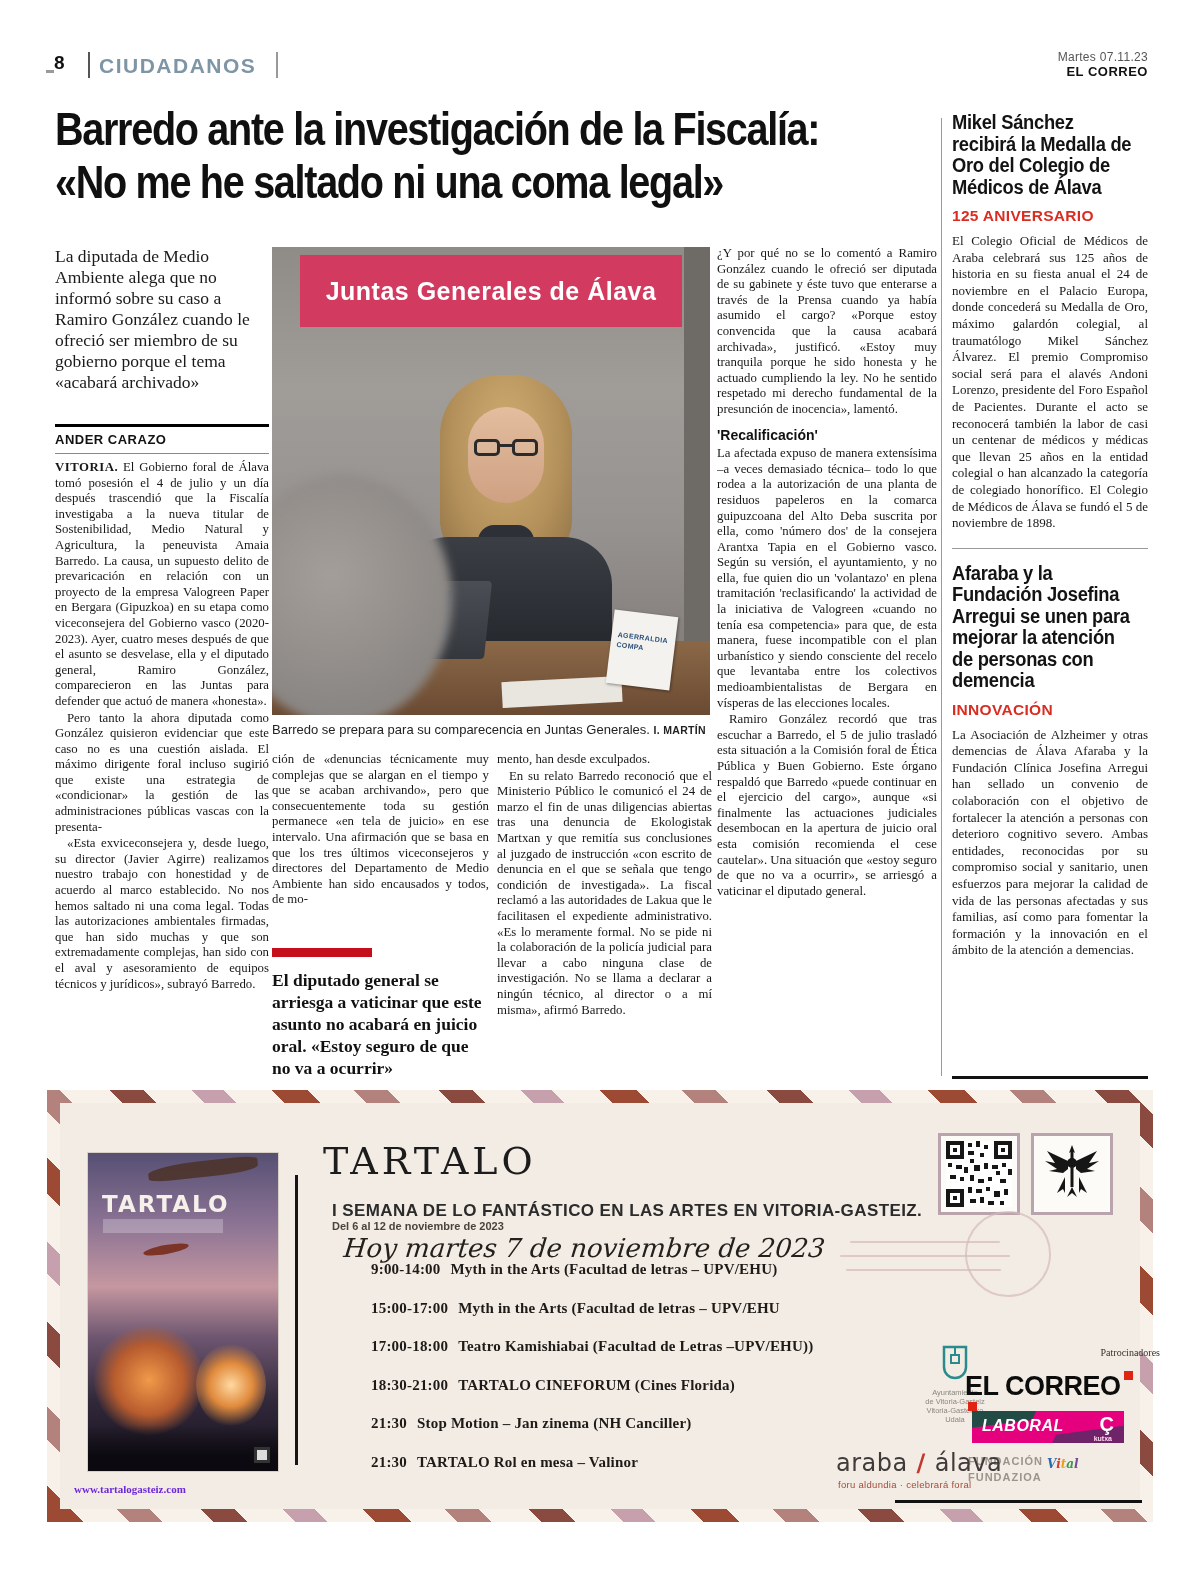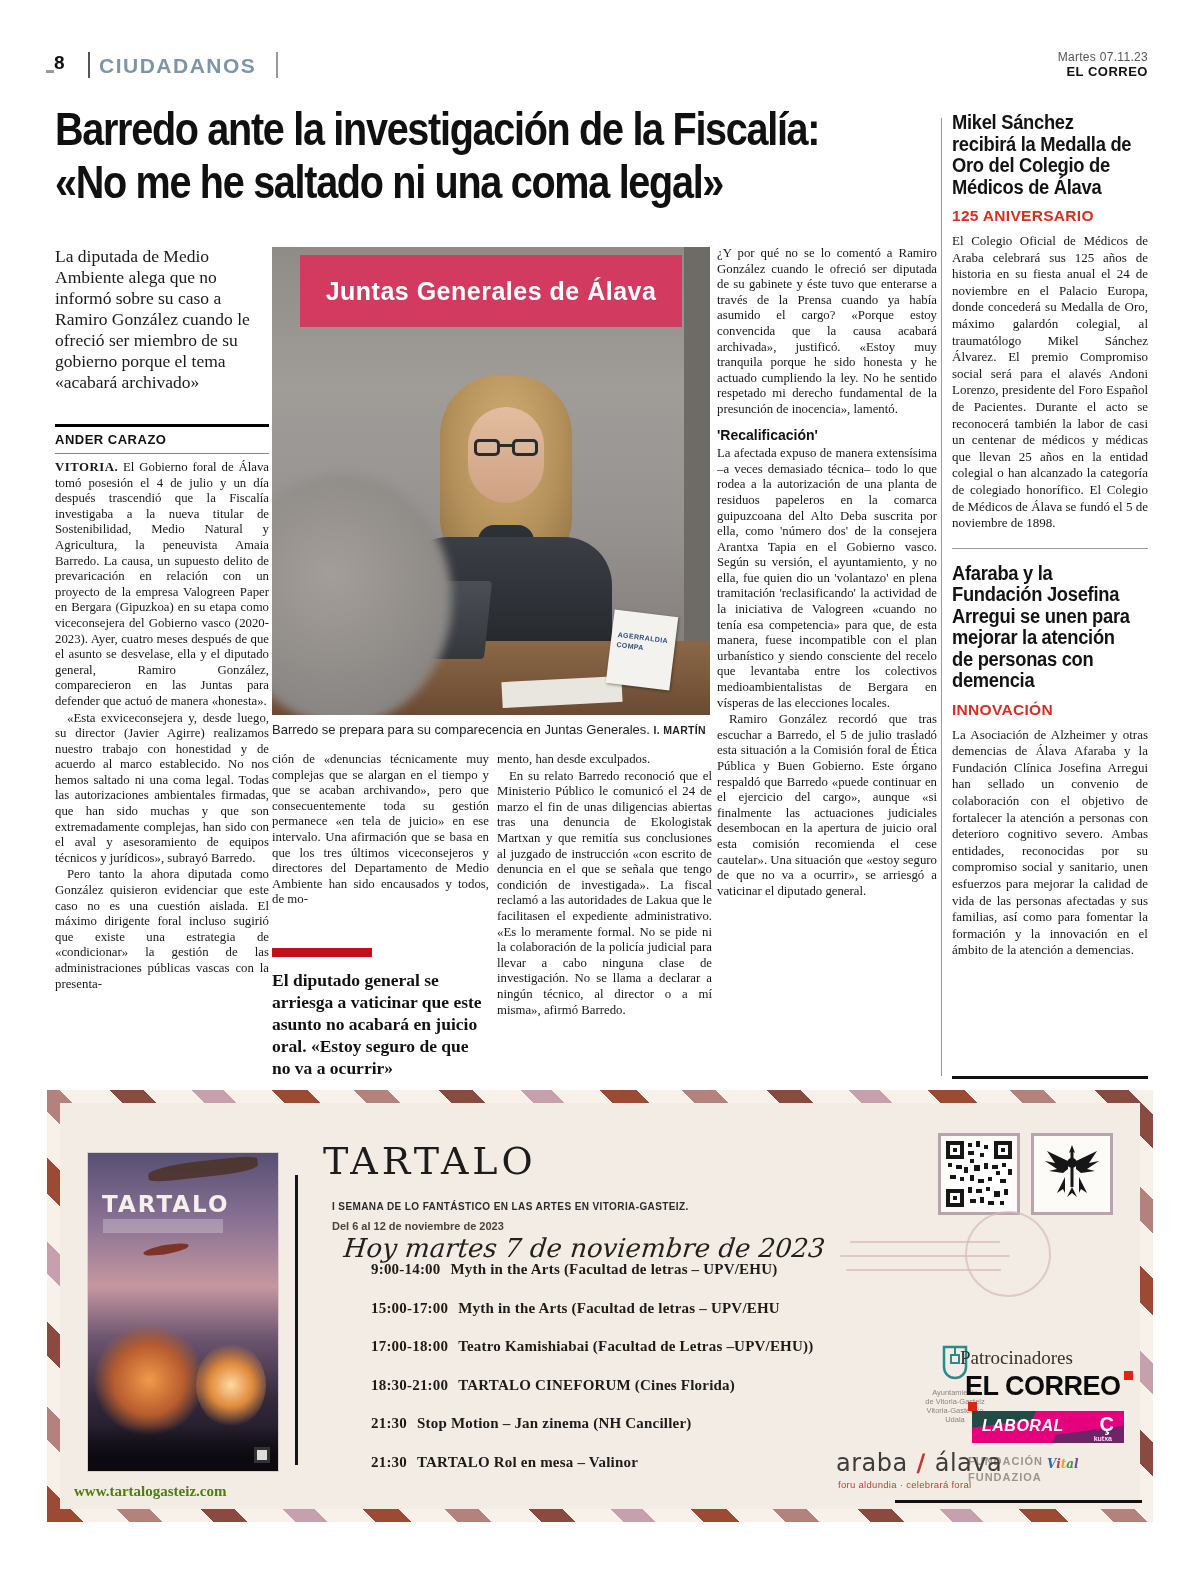--- a/index.html
+++ b/index.html
@@ -79,38 +79,38 @@
   .ad-inner { position:absolute; left:13px; top:13px; right:13px; bottom:13px; background:#f3ece4; }
   .poster { position:absolute; left:28px; top:50px; width:190px; height:318px; background:linear-gradient(180deg,#565073 0%,#8b7394 22%,#c597a0 42%,#6e5670 58%,#31283a 78%,#17121c 100%); overflow:hidden; box-shadow:0 0 0 1px #d8cfc6; }
   .poster-title { position:absolute; left:14px; top:38px; color:#f5f0ea; font-size:23px; font-weight:800; letter-spacing:2px; font-family:"DejaVu Sans", sans-serif; }
   .poster-sub { position:absolute; left:15px; top:66px; width:120px; height:14px; background:rgba(255,255,255,.25); }
   .poster-dragon { position:absolute; left:60px; top:8px; width:110px; height:16px; background:#4a2e22; border-radius:50% 20% 40% 20%; transform:rotate(-6deg); opacity:.8; }
   .poster-dragon2 { position:absolute; left:55px; top:92px; width:46px; height:9px; background:#7c3426; border-radius:50%; transform:rotate(-10deg); }
   .poster-glow1 { position:absolute; left:6px; top:172px; width:110px; height:110px; background:radial-gradient(circle,#f09a4a 0%,#b85c2e 45%,transparent 72%); border-radius:50%; }
   .poster-glow2 { position:absolute; left:108px; top:190px; width:70px; height:84px; background:radial-gradient(circle,#ffd9a0 0%,#e08a3c 40%,transparent 75%); border-radius:50%; }
   .poster-ground { position:absolute; left:0; bottom:0; width:100%; height:46px; background:linear-gradient(180deg,transparent,#0c0a10 70%); }
   .poster-qr { position:absolute; right:8px; bottom:8px; width:16px; height:16px; background:#ddd; box-shadow:inset 0 0 0 3px #333; }
-  .poster-url { position:absolute; left:14px; top:380px; width:218px; font-size:15px; font-weight:bold; color:#4d7c0f; font-family:"Liberation Serif", serif; }
+  .poster-url { position:absolute; left:14px; top:380px; width:218px; font-size:11px; font-weight:bold; color:#6d28d9; font-family:"Liberation Serif", serif; }
   .ad-vline { position:absolute; left:235px; top:72px; width:3px; height:290px; background:#161616; }
 
   .ad-title { position:absolute; left:263px; top:36px; font-family:"DejaVu Serif", serif; font-size:38px; letter-spacing:4px; color:#1c1c1c; }
-  .ad-subtitle { position:absolute; left:272px; top:98px; font-size:10px; font-weight:bold; color:#2b2b2b; letter-spacing:.4px; }
+  .ad-subtitle { position:absolute; left:272px; top:98px; font-size:17px; font-weight:bold; color:#2b2b2b; letter-spacing:.4px; }
   .ad-dates { position:absolute; left:272px; top:117px; font-size:11px; font-weight:bold; color:#4a443e; }
   .ad-today { position:absolute; left:284px; top:130px; font-family:"DejaVu Serif", serif; font-style:italic; font-size:26px; color:#23201d; transform:skewX(-6deg); }
   .ad-events { position:absolute; left:273px; top:158px; width:560px; }
   .ad-event { font-family:"Liberation Serif", serif; font-size:15px; font-weight:bold; color:#1d1a17; margin-bottom:21.5px; letter-spacing:.2px;margin-left:38px; }
   .ad-event .etime { margin-right:10px; }
 
   .stamp { position:absolute; width:82px; height:82px; background:#fdfbf8; border:3px solid #b9a3ad; padding:5px; }
   .stamp-qr { left:878px; top:30px; }
   .stamp-emblem { left:971px; top:30px; }
   .postmark { position:absolute; left:905px; top:108px; width:86px; height:86px; border:2px solid #d4b9bc; border-radius:50%; opacity:.7; }
   .postwave { position:absolute; height:2px; background:#d4b9bc; opacity:.7; border-radius:2px; }
 
-  .sp-label { position:absolute; left:900px; top:244px; width:200px; text-align:left; font-family:"Liberation Serif", serif; font-size:19px; color:#33302c; }
+  .sp-label { position:absolute; left:900px; top:244px; width:200px; text-align:right; font-family:"Liberation Serif", serif; font-size:10px; color:#33302c; }
   .sp-correo { position:absolute; left:905px; top:268px; font-size:27px; font-weight:900; letter-spacing:-.5px; color:#0c0c0c; }
   .sp-correo .rsq { display:inline-block; width:9px; height:9px; background:#e02413; margin-left:3px; vertical-align:top; }
   .sp-laboral { position:absolute; left:912px; top:308px; width:152px; height:32px; background:#e5007d; overflow:hidden; }
   .sp-laboral .g1 { position:absolute; left:-8px; top:-6px; width:70px; height:20px; background:#00583c; transform:skewX(-30deg) rotate(-8deg); opacity:.85; }
   .sp-laboral .g2 { position:absolute; right:-10px; bottom:-8px; width:80px; height:22px; background:#5a2a66; transform:skewX(-30deg) rotate(-8deg); opacity:.85; }
   .sp-laboral .ltxt { position:absolute; left:10px; top:6px; color:#fff; font-size:16px; font-weight:800; font-style:italic; letter-spacing:.5px; }
   .sp-laboral .lc { position:absolute; right:10px; top:2px; color:#fff; font-size:20px; font-weight:800; }
   .sp-laboral .lk { position:absolute; right:12px; bottom:1px; color:#ffd9ec; font-size:7px; font-weight:bold; }
   .sp-vital { position:absolute; left:908px; top:352px; font-size:11px; font-weight:bold; color:#9a948e; letter-spacing:1px; }
   .sp-vital .vit { font-family:"DejaVu Serif", serif; font-style:italic; font-weight:bold; font-size:12px; letter-spacing:0; vertical-align:-3px; }
@@ -148,22 +148,22 @@
 
   <div class="v-rule-main"></div>
 
   <div class="lede">La diputada de Medio Ambiente alega que no informó sobre su caso a Ramiro González cuando le ofreció ser miembro de su gobierno porque el tema «acabará archivado»</div>
   <div class="byline-box">
     <div class="byline">ANDER CARAZO</div>
   </div>
 
   <div class="bodycol col1">
     <p><span class="dl">VITORIA.</span><span> El Gobierno foral de Álava tomó posesión el 4 de julio y un día después trascendió que la Fiscalía investigaba a la nueva titular de Sostenibilidad, Medio Natural y Agricultura, la peneuvista Amaia Barredo. La causa, un supuesto delito de prevaricación en relación con un proyecto de la empresa Valogreen Paper en Bergara (Gipuzkoa) en su etapa como viceconsejera del Gobierno vasco (2020-2023). Ayer, cuatro meses después de que el asunto se desvelase, ella y el diputado general, Ramiro González, comparecieron en las Juntas para defender que actuó de manera «honesta».</span></p>
+    <p>Pero tanto la ahora diputada como González quisieron evidenciar que este caso no es una cuestión aislada. El máximo dirigente foral incluso sugirió que existe una estrategia de «condicionar» la gestión de las administraciones públicas vascas con la presenta-</p>
     <p>«Esta exviceconsejera y, desde luego, su director (Javier Agirre) realizamos nuestro trabajo con honestidad y de acuerdo al marco establecido. No nos hemos saltado ni una coma legal. Todas las autorizaciones ambientales firmadas, que han sido muchas y que son extremadamente complejas, han sido con el aval y asesoramiento de equipos técnicos y jurídicos», subrayó Barredo.</p>
-    <p>Pero tanto la ahora diputada como González quisieron evidenciar que este caso no es una cuestión aislada. El máximo dirigente foral incluso sugirió que existe una estrategia de «condicionar» la gestión de las administraciones públicas vascas con la presenta-</p>
   </div>
 
   <div class="photo">
     <div class="ph-pillar"></div>
     <div class="ph-banner">
         <span>Juntas Generales de Álava</span>
       </div>
     <div class="ph-hair"></div>
     <div class="ph-face"></div>
     <div class="ph-glasses">

